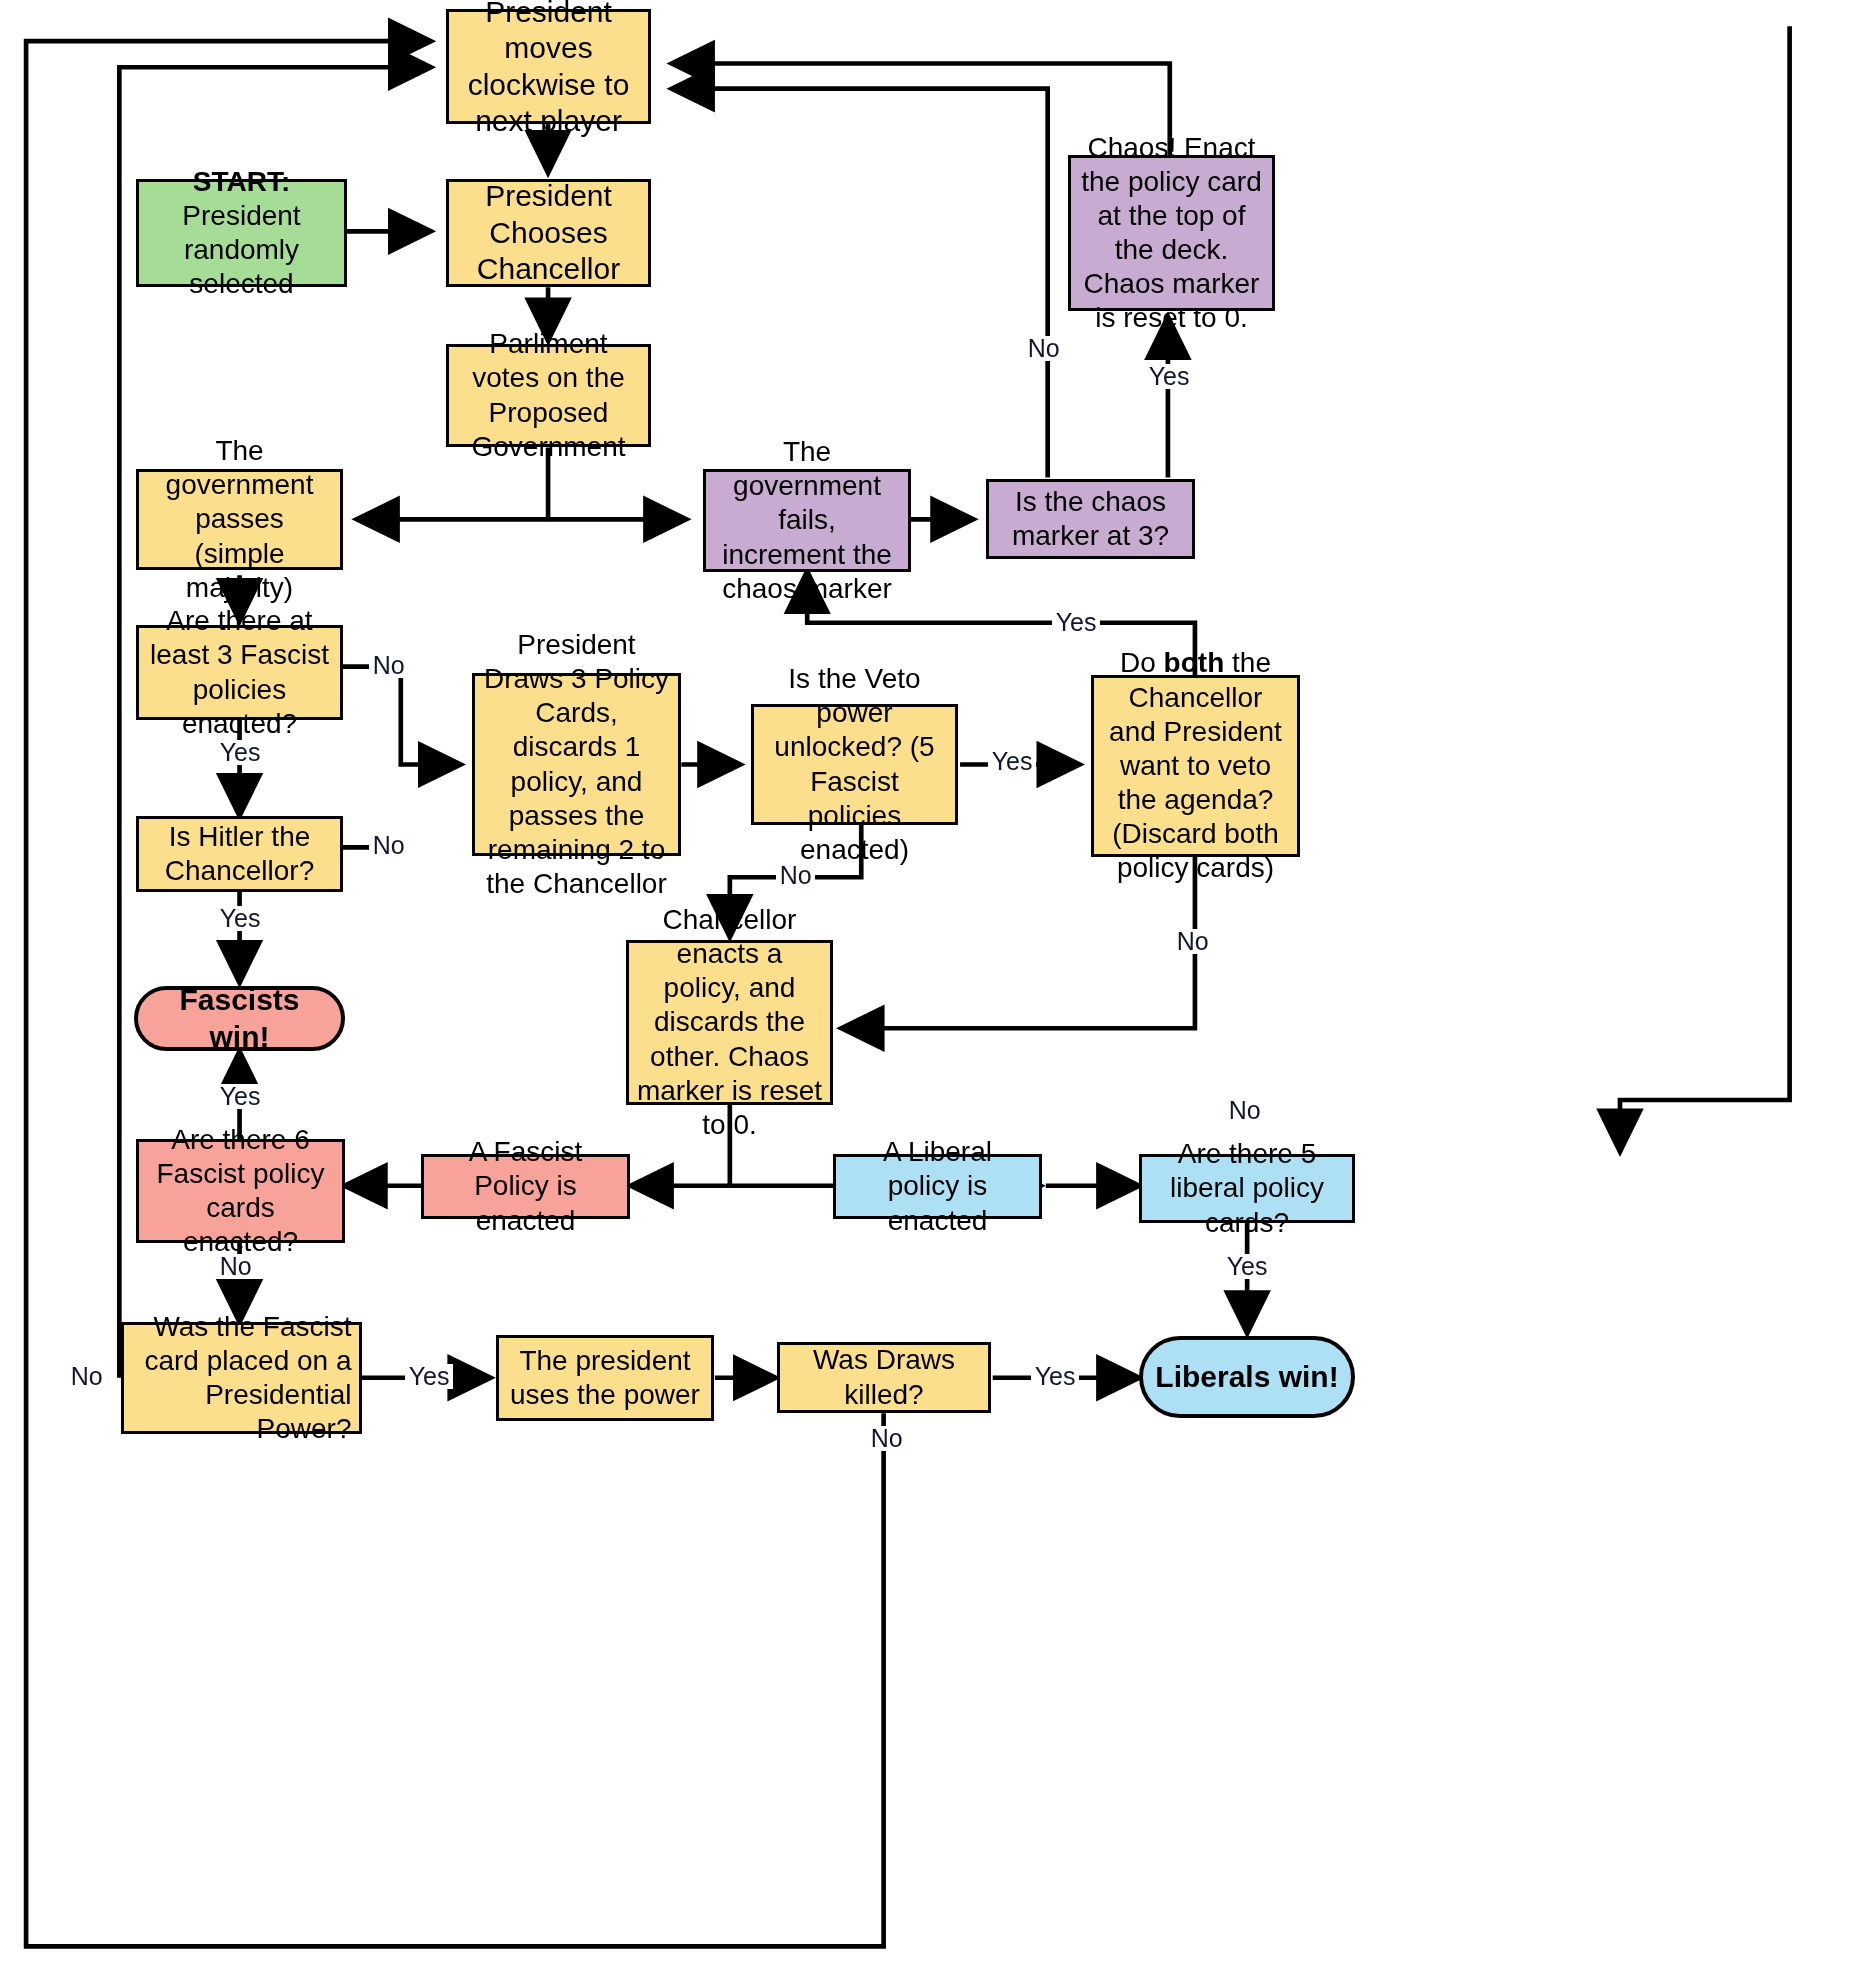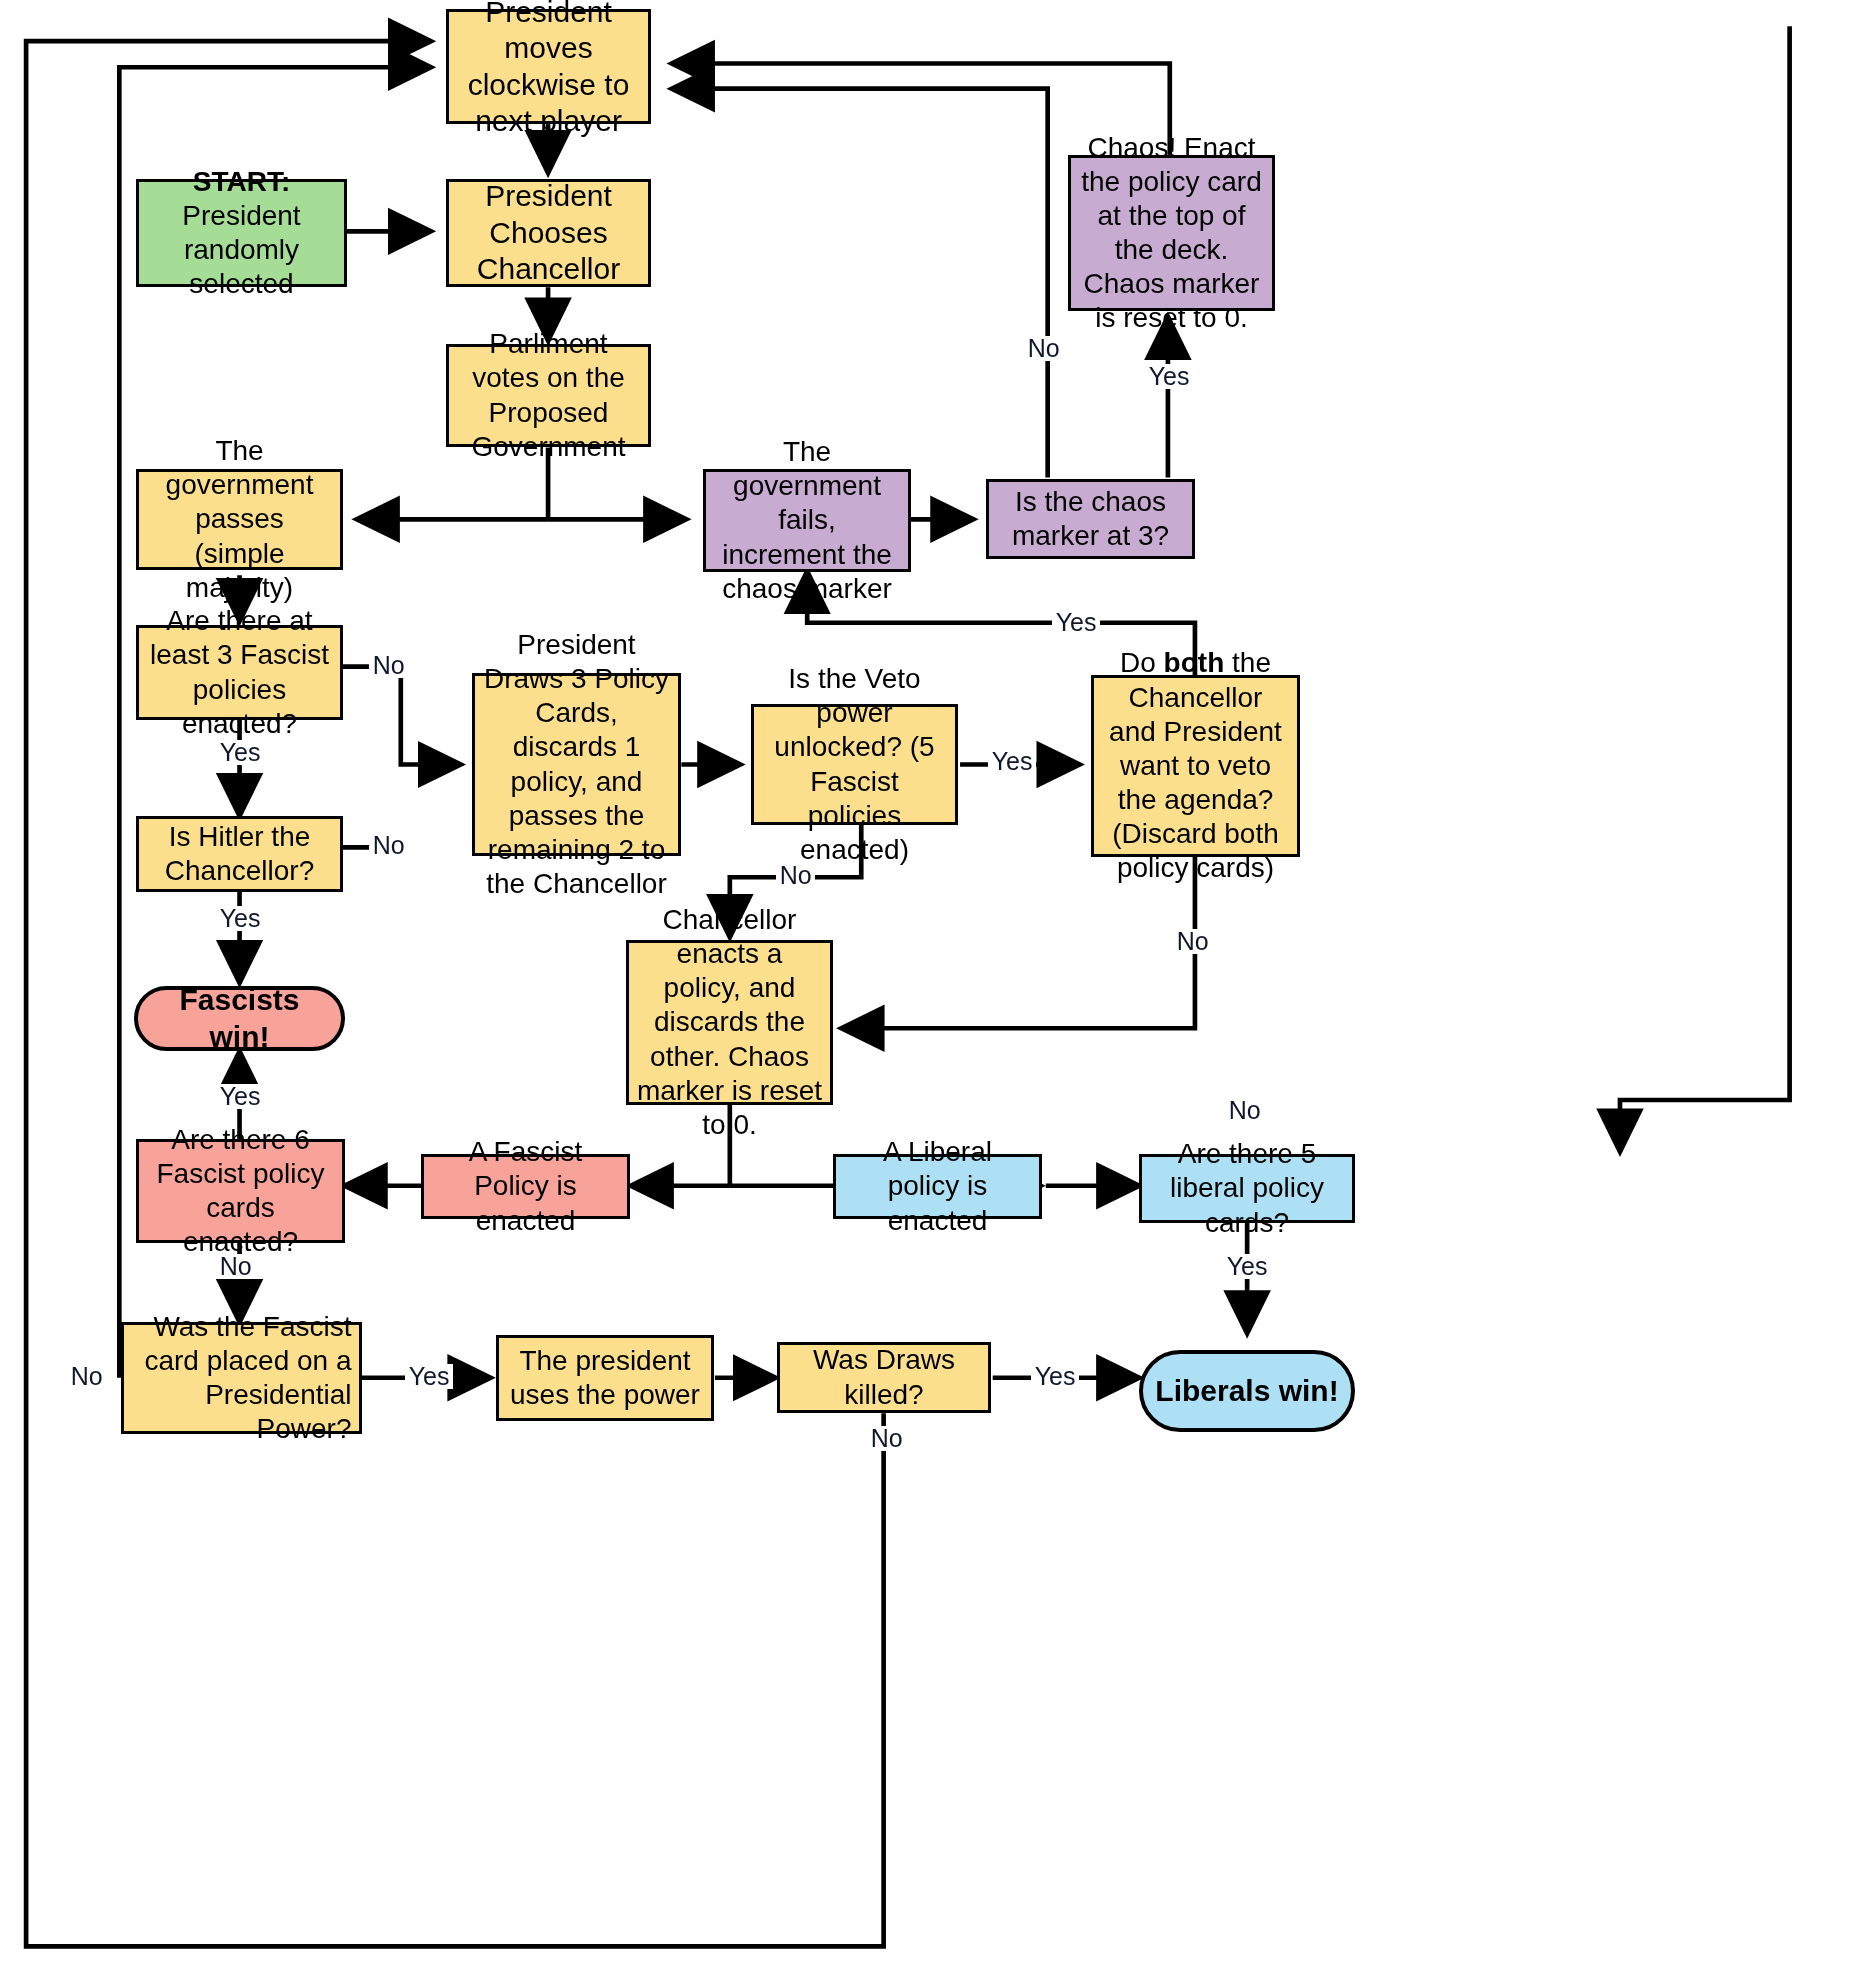--- a/index.html
+++ b/index.html
@@ -167,21 +167,21 @@
   </div>
 
   <div class="node red" style="left:136px;top:1139px;width:209px;height:104px;font-size:28px;">
     <span class="txt">Are there 6 Fascist policy cards enacted?</span>
   </div>
 
   <div class="node blue" style="left:1139px;top:1154px;width:216px;height:69px;font-size:28px;">
     <span class="txt">Are there 5 liberal policy cards?</span>
   </div>
 
-  <div class="node blue term" style="left:1139px;top:1336px;width:216px;height:82px;font-size:30px;margin-top:14px;">
+  <div class="node blue term" style="left:1139px;top:1336px;width:216px;height:82px;font-size:30px;">
     <span class="txt">Liberals win!</span>
   </div>
 
   <div class="node yellow" style="left:121px;top:1322px;width:241px;height:112px;font-size:28px;text-align:right;">
     <span class="txt">Was the Fascist card placed on a Presidential Power?</span>
   </div>
 
   <div class="node yellow" style="left:496px;top:1335px;width:218px;height:86px;font-size:28px;">
     <span class="txt">The president uses the power</span>
   </div>

